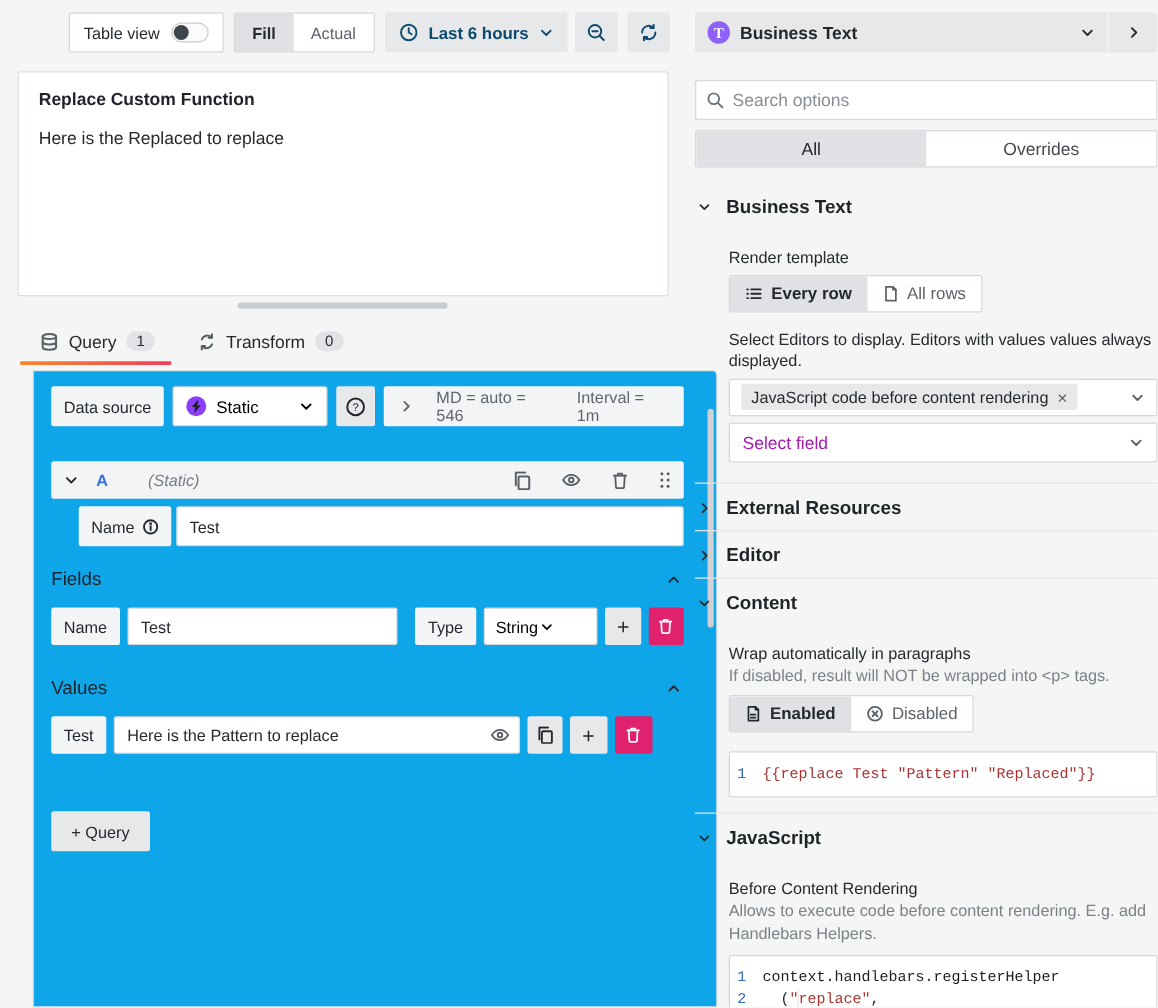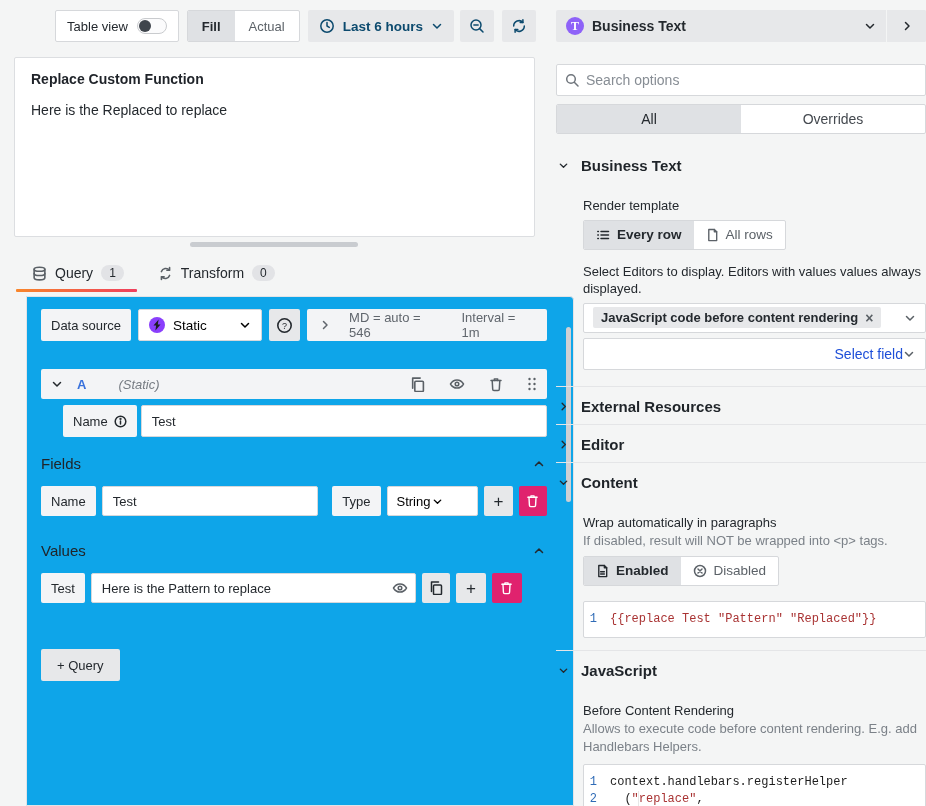--- a/index.html
+++ b/index.html
@@ -103,26 +103,26 @@
   .sec-row.bt { border-top:1px solid #e4e5e7; margin-top:12px; }
   .sec-row .chev { color:#24292e; }
   .sec-title2 { font-size:15px; font-weight:700; color:#1f2429; }
   .sec-body { padding-left:27px; }
 
   .fld-label { font-size:13px; font-weight:500; color:#24292e; line-height:1.35; margin-top:13px; max-width:342px; }
   .fld-desc { font-size:13px; color:#7b8188; line-height:1.35; margin-top:1px; max-width:342px; }
   .mt0 { margin-top:14px; }
 
   .multiselect { margin-top:5px; height:30px; background:#fff; border:1px solid #d6d8db; border-radius:2px; display:flex; align-items:center; padding:0 9px; cursor:pointer; }
-  .tag { background:#e7e8ea; border-radius:2px; padding:3px 8px; display:flex; align-items:center; gap:7px; font-size:13px; color:#24292e;font-weight:bold; }
+  .tag { background:#e7e8ea; border-radius:2px; padding:3px 8px; display:flex; align-items:center; gap:7px; font-size:13px; color:#24292e; }
   .tag .x { color:#5a6066; cursor:pointer; font-size:14px; line-height:1; }
   .ms-ch { margin-left:auto; color:#5a6066; }
 
   .select-box { margin-top:5px; height:32px; background:#fff; border:1px solid #d6d8db; border-radius:2px; display:flex; align-items:center; padding:0 10px; cursor:pointer; }
-  .ph { color:#1d4ed8; font-size:14px; flex:1;text-align:right; }
+  .ph { color:#a21caf; font-size:14px; flex:1; }
 
   .code-block { margin-top:15px; background:#fff; border:1px solid #d6d8db; border-radius:2px; padding:9px 0; font-family:"Liberation Mono","DejaVu Sans Mono",monospace; font-size:12px; position:relative; overflow:hidden; }
   .code-line { display:flex; white-space:pre; line-height:17px; }
   .ln { width:26px; padding-right:13px; text-align:right; color:#2f6bb6; flex:none; }
   .ct { color:#1e1e1e; }
   .ct.string { color:#a93333; }
   .guide { position:absolute; width:1px; background:#e7e7e7; }
 </style>
 </head>
 <body>

